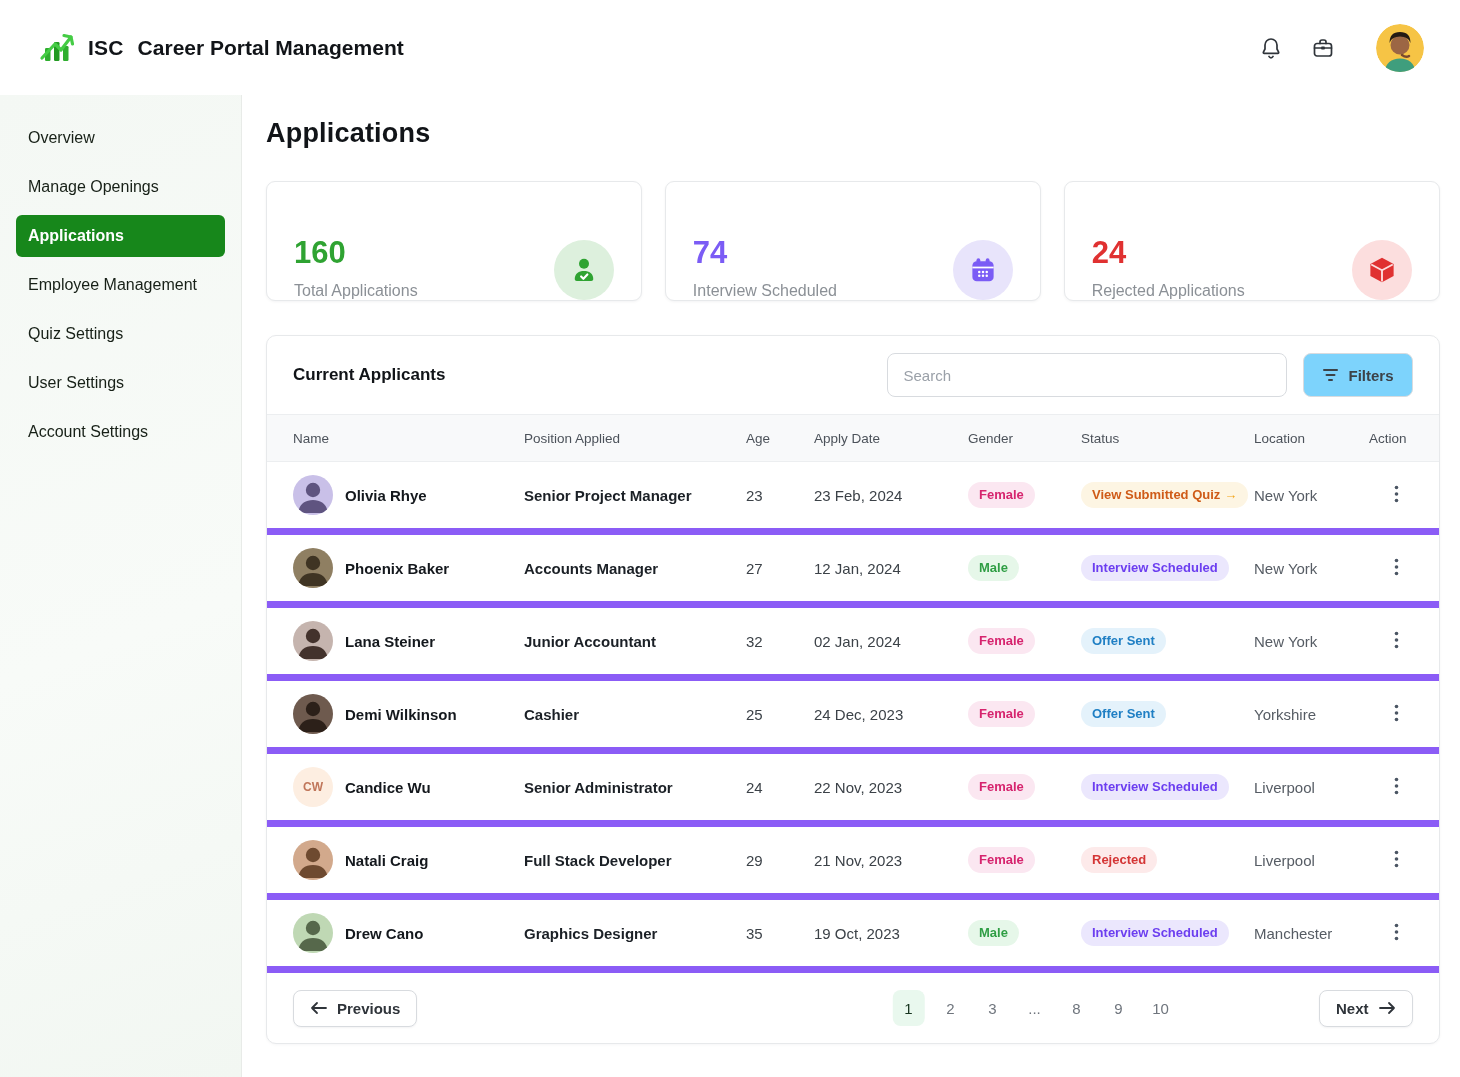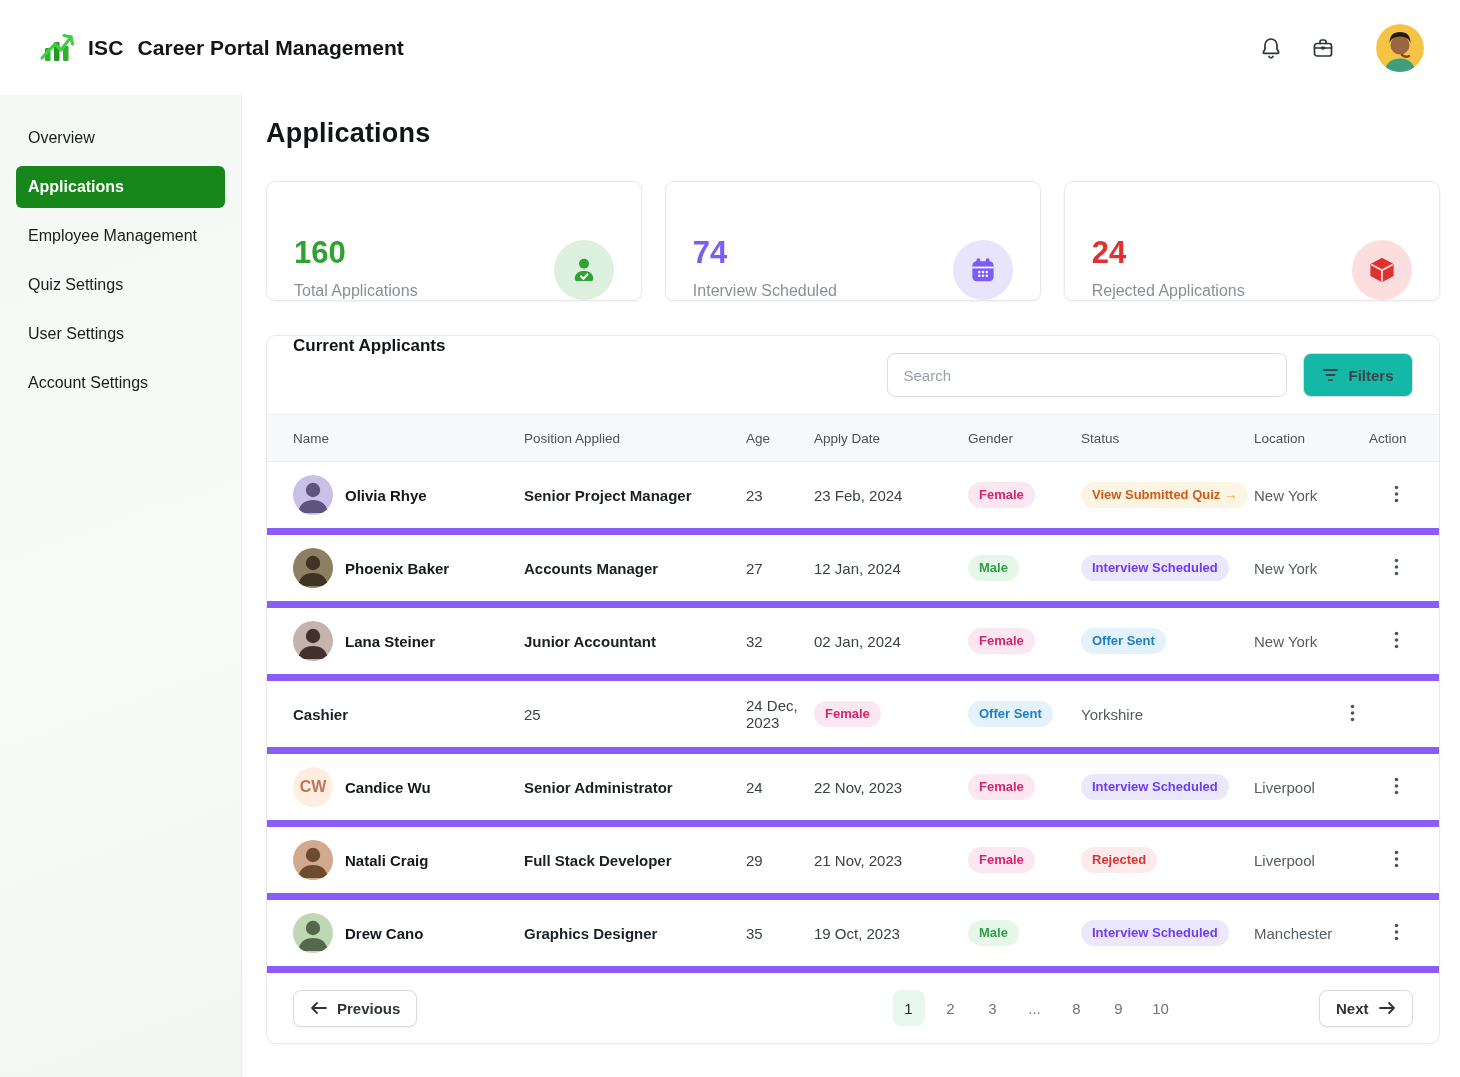--- a/index.html
+++ b/index.html
@@ -37,44 +37,44 @@
     justify-content:space-between; padding:0 27px; }
   .stat-num { font-size:31px; font-weight:700; line-height:1; margin-bottom:14px; }
   .stat-label { font-size:16px; color:#8b9096; }
   .stat-icon { width:60px; height:60px; border-radius:50%; display:flex; align-items:center;
     justify-content:center; }
   .stat-icon svg { width:30px; height:30px; }
 
   
   .panel { background:#fff; border:1px solid #e7e9eb; border-radius:10px;
     box-shadow:0 1px 3px rgba(16,24,40,.04); overflow:hidden; }
-  .panel-head { height:78px; display:flex; justify-content:space-between;
+  .panel-head { height:78px; display:flex; align-items:center; justify-content:space-between;
     padding:0 26px; }
   .panel-title { font-size:17px; font-weight:700; }
   .head-actions { display:flex; align-items:center; gap:16px; }
   .search-input { width:400px; height:44px; border:1px solid #d8dbdf; border-radius:8px;
     padding:0 16px; font-size:15px; color:#374151; outline:none;
     font-family:"Liberation Sans","DejaVu Sans",sans-serif; }
   .search-input::placeholder { color:#9aa0a8; }
-  .filters-btn { height:44px; padding:0 18px; background:#14b8a6; border:1px solid #d8dbdf;
+  .filters-btn { height:44px; padding:0 18px; background:#7dd3fc; border:1px solid #d8dbdf;
     border-radius:8px; display:flex; align-items:center; gap:9px; font-size:15px; font-weight:600;
     color:#3c4248; cursor:pointer; font-family:inherit; }
 
   
   .grid-row { display:grid; grid-template-columns:231px 222px 68px 154px 113px 173px 115px 1fr;
     align-items:center; padding:8px 26px; }
   .thead { height:48px; background:#f8f9fa; border-top:1px solid #eceef0;
     border-bottom:1px solid #eceef0; }
   .th { font-size:13.5px; color:#4c525a; font-weight:500; }
   .th.action { text-align:right; padding-right:6px; }
   .trow { height:73px; border-bottom:7px solid #8b5cf6; background:#fff; }
   .cell { font-size:15px; color:#3c4248; }
   .name-cell { display:flex; align-items:center; gap:12px; }
   .avatar { width:40px; height:40px; border-radius:50%; flex:0 0 40px; display:flex;
-    align-items:center; justify-content:center; overflow:hidden; font-size:16px; font-weight:600; }
+    align-items:center; justify-content:center; overflow:hidden; font-size:12px; font-weight:600; }
   .avatar svg { width:40px; height:40px; }
   .applicant-name { font-weight:600; color:#14181d; }
   .pos { font-weight:600; color:#1b2026; }
   .loc { color:#565c64; }
   .badge { display:inline-block; font-size:13px; font-weight:600; padding:5px 11px;
     border-radius:999px; line-height:1.2; }
   .badge .arrow { margin-left:4px; font-weight:700; }
   .menu-btn { background:none; border:none; cursor:pointer; padding:4px 6px; float:right;
     margin-right:8px; }
   .cell.action { text-align:right; }
@@ -137,20 +137,21 @@
         <path d="M13.5 19 q0-11 10.5-11 t10.5 11 q-2-6.5-10.5-6.5 t-10.5 6.5 z" fill="#241a14"></path>
         <path d="M26 31 q4 3 7 1" stroke="#7a4a2e" stroke-width="2.5" fill="none" stroke-linecap="round"></path>
       </svg>
     </div>
   </div>
 </header>
 
 <div class="layout">
   <nav class="sidebar" id="sidebar">
       <div class="side-item">Overview</div>
+      <div class="side-item">Manage Openings</div>
       <div class="side-item active" style="background: rgb(23, 135, 27); color: rgb(255, 255, 255);">Applications</div>
       <div class="side-item">Employee Management</div>
       <div class="side-item">Quiz Settings</div>
       <div class="side-item">User Settings</div>
       <div class="side-item">Account Settings</div>
     </nav>
 
   <main>
     <h1 class="page-title">Applications</h1>
 
@@ -297,20 +298,29 @@
             <div class="cell loc">New York</div>
             <div class="cell action">
               <button class="menu-btn"><svg width="5" height="18" viewBox="0 0 5 18">
                   <circle cx="2.5" cy="2.5" r="1.8" fill="#4b5563"></circle>
                   <circle cx="2.5" cy="9" r="1.8" fill="#4b5563"></circle>
                   <circle cx="2.5" cy="15.5" r="1.8" fill="#4b5563"></circle>
                 </svg></button>
             </div>
           </div>
           <div class="trow grid-row">
+            <div class="cell name-cell">
+              <span class="avatar" style="background:#6e5a4e;color:#2c2019">
+                <svg viewBox="0 0 40 40">
+                  <circle cx="20" cy="15" r="7.2" fill="#2c2019"></circle>
+                  <path d="M5.5 38 c0-8.5 6.5-13 14.5-13 s14.5 4.5 14.5 13 z" fill="#2c2019"></path>
+                </svg>
+              </span>
+              <span class="applicant-name">Demi Wilkinson</span>
+            </div>
             <div class="cell pos">Cashier</div>
             <div class="cell">25</div>
             <div class="cell">24 Dec, 2023</div>
             <div class="cell"><span class="badge" style="color:#d6246e;background:#fbe7f1">Female</span></div>
             <div class="cell"><span class="badge" style="color:#1f7fc4;background:#e4f2fb">Offer Sent</span></div>
             <div class="cell loc">Yorkshire</div>
             <div class="cell action">
               <button class="menu-btn"><svg width="5" height="18" viewBox="0 0 5 18">
                   <circle cx="2.5" cy="2.5" r="1.8" fill="#4b5563"></circle>
                   <circle cx="2.5" cy="9" r="1.8" fill="#4b5563"></circle>

